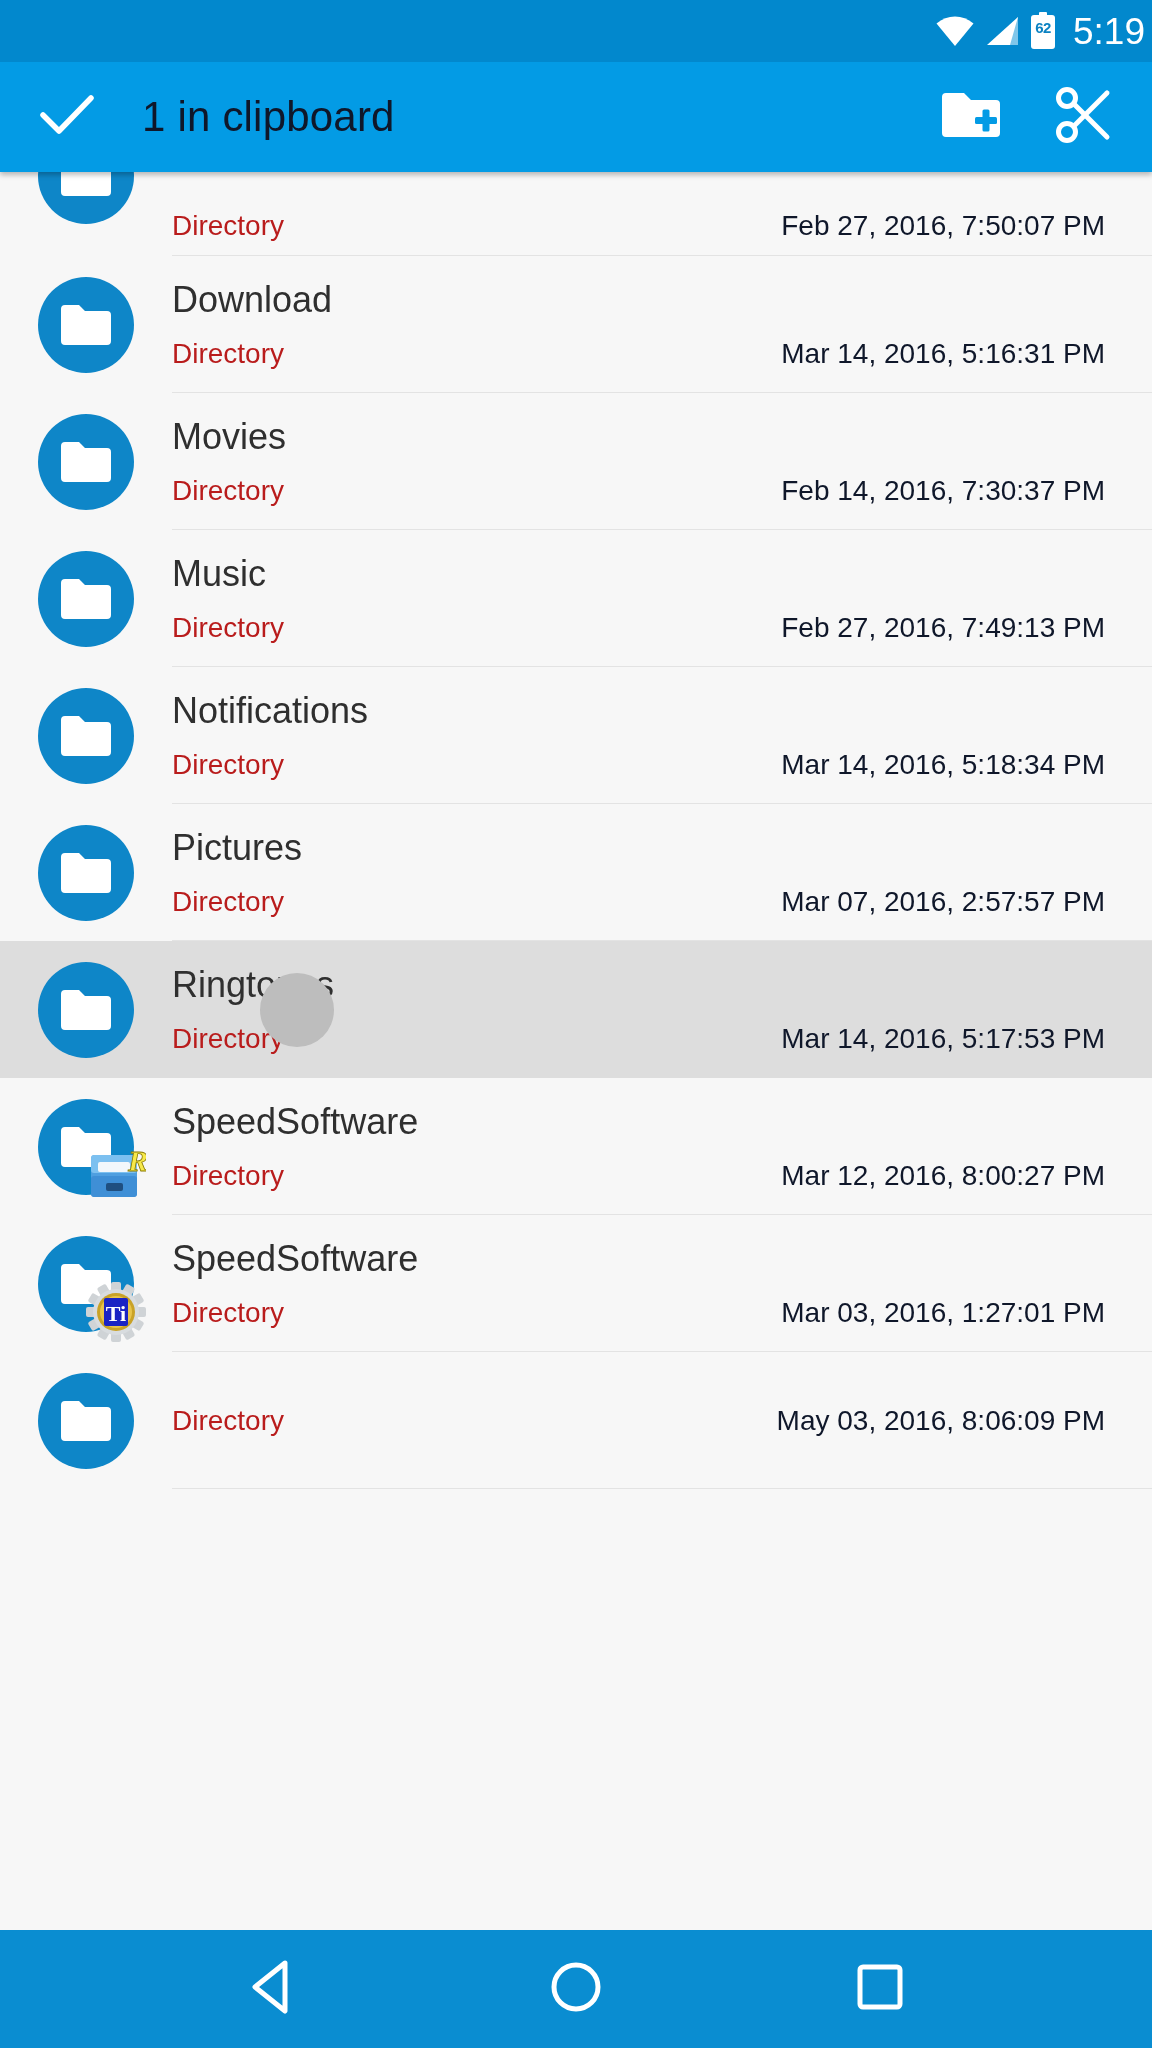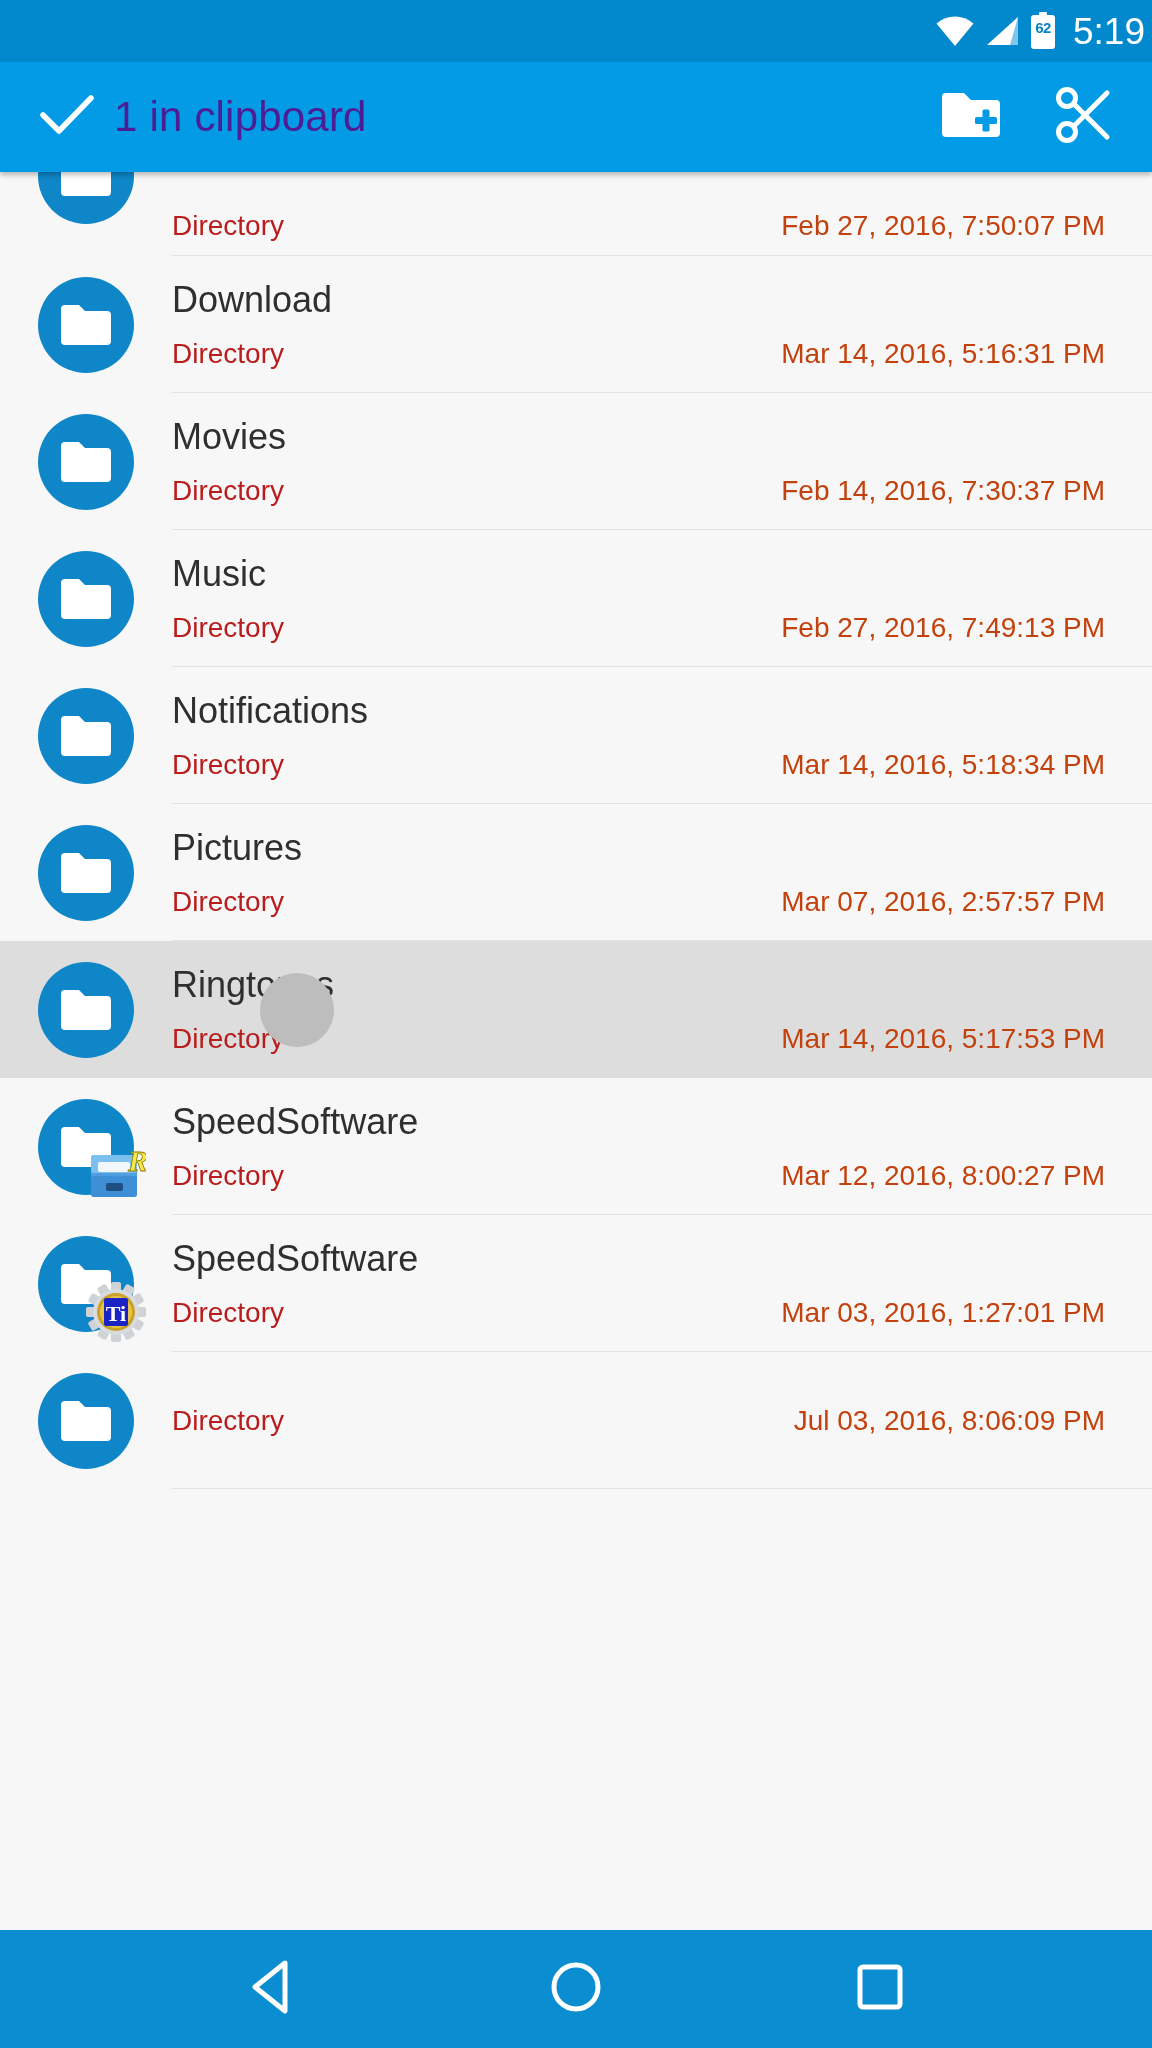--- a/index.html
+++ b/index.html
@@ -87,23 +87,23 @@
   }
   .check-btn {
     width: 62px;
     height: 62px;
     display: flex;
     align-items: center;
     justify-content: center;
     flex: 0 0 auto;
   }
   .appbar-title {
-    color: #4c1d95;
+    color: #0f172a;
     font-size: 42px;
-    margin-left: 16px;
+    margin-left: 44px;
     font-weight: 400;
     letter-spacing: 0.2px;
     white-space: nowrap;
     flex: 1 1 auto;
   }
   .appbar-actions {
     display: flex;
     align-items: center;
     gap: 48px;
     flex: 0 0 auto;
@@ -202,21 +202,21 @@
     align-items: baseline;
     justify-content: space-between;
   }
   .file-type {
     font-size: 28px;
     color: #b91c1c;
     line-height: 1;
   }
   .file-date {
     font-size: 28px;
-    color: #c2410c;
+    color: #0f172a;
     line-height: 1;
     white-space: nowrap;
     text-align: right;
   }
   .ripple {
     position: absolute;
     width: 74px;
     height: 74px;
     border-radius: 50%;
     background: #bdbdbd;
@@ -493,21 +493,21 @@
         <div class="icon-wrap">
           <div class="folder-circle">
             <svg width="54" height="44" viewBox="0 0 54 44">
               <path d="M2 6 a4 4 0 0 1 4-4 h14 l6 6 h22 a4 4 0 0 1 4 4 v26 a4 4 0 0 1 -4 4 h-42 a4 4 0 0 1 -4 -4 Z" fill="#ffffff"></path>
             </svg>
           </div>
         </div>
         <div class="row-text">
           <div class="meta-line">
             <span class="file-type">Directory</span>
-            <span class="file-date">Jul 03, 2016, 8:06:09 PM</span>
+            <span class="file-date">May 03, 2016, 8:06:09 PM</span>
           </div>
         </div>
         <div class="row-divider"></div>
       </div>
     </div>
 
   <div class="nav-bar">
     <div class="nav-btn">
       <span>
         <svg width="50" height="56" viewBox="0 0 50 56">

